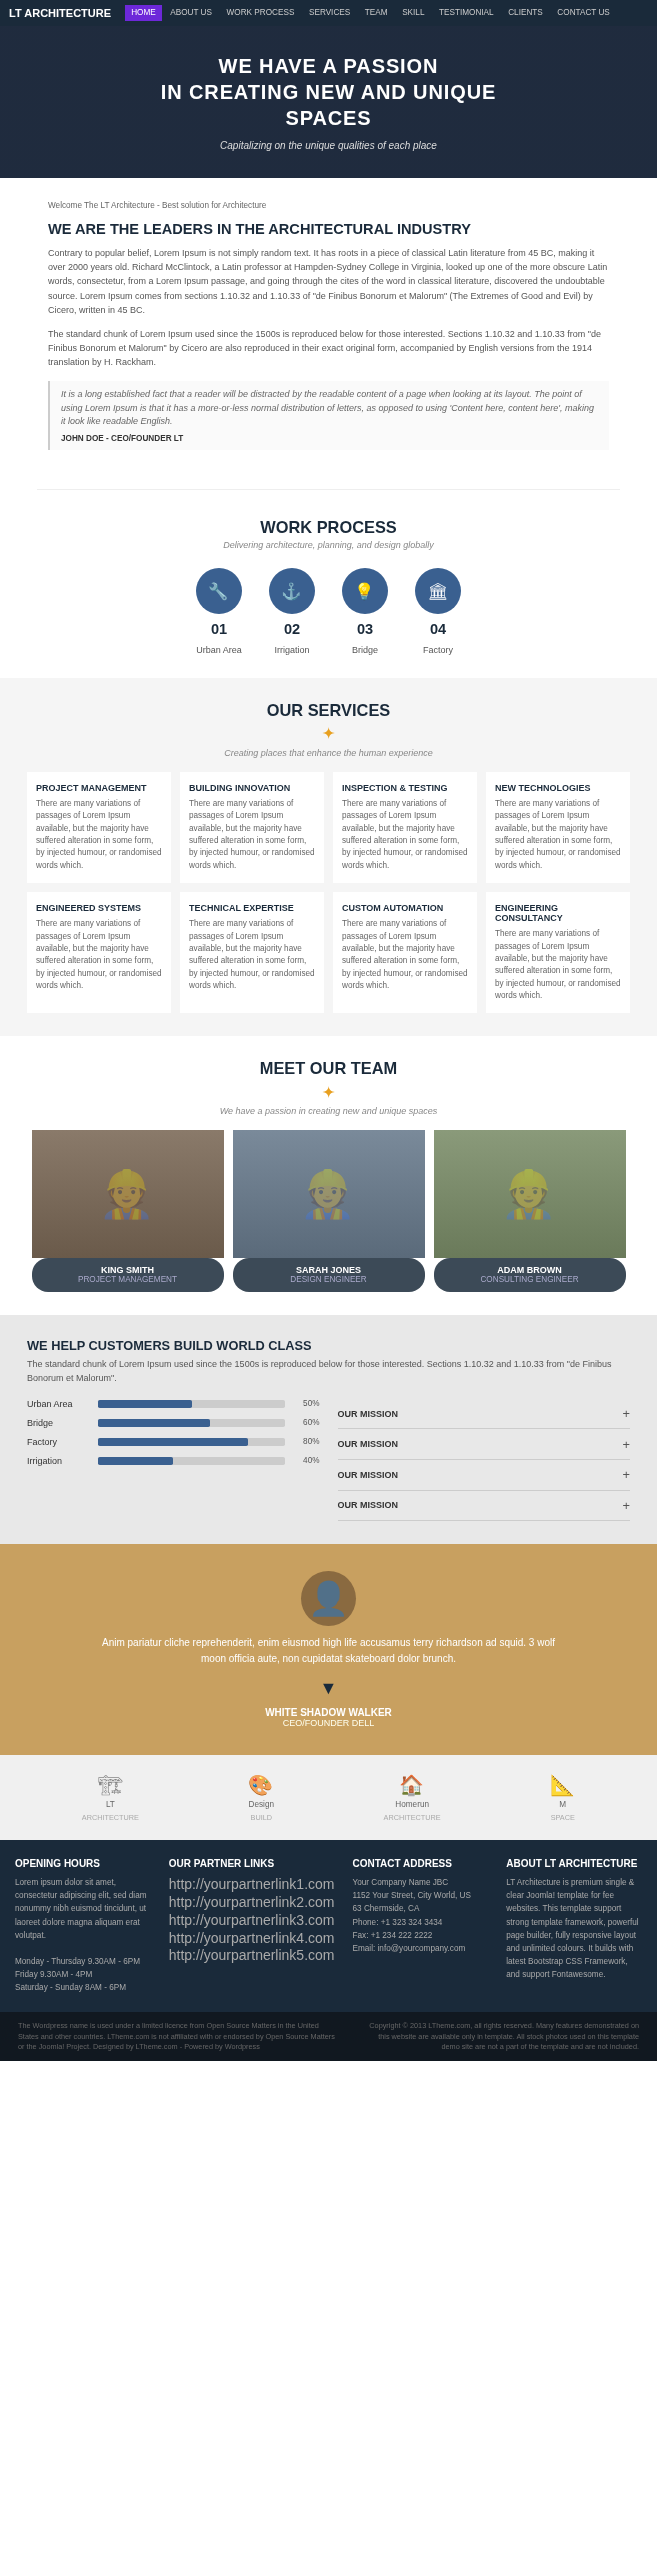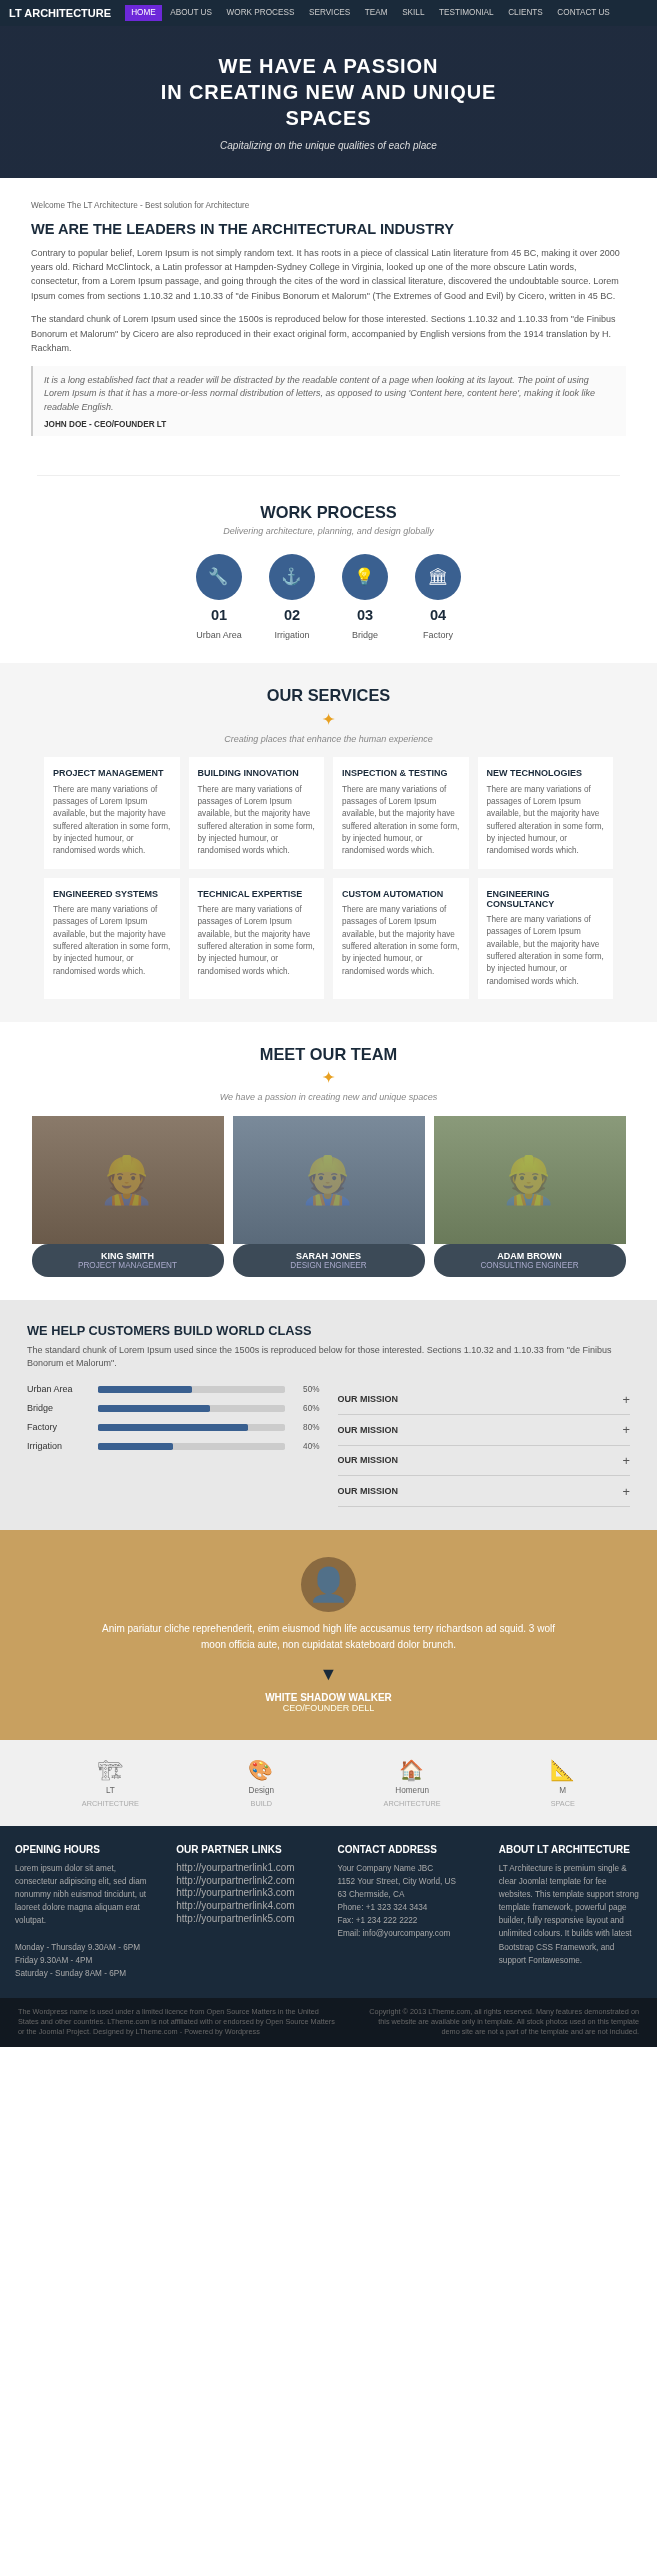--- a/index.html
+++ b/index.html
@@ -12,21 +12,21 @@
     .nav-links { display: flex; gap: 1.8px; }
     .nav-link { color: #ccc; font-size: 8.2px; padding: 3.7px 6.4px; text-decoration: none; cursor: pointer; }
     .nav-link.active { background: #6d28d9; color: #fff; }
 
     
     .hero { background: linear-gradient(rgba(20,30,50,0.7), rgba(20,30,50,0.7)), #3a4a5a; min-height: 146px; display: flex; flex-direction: column; align-items: center; justify-content: center; text-align: center; padding: 27px 30px; }
     .hero h1 { color: #fff; font-size: 20px; font-weight: bold; line-height: 1.3; letter-spacing: 0.9px; text-transform: uppercase; }
     .hero p { color: #ddd; font-size: 10px; margin-top: 9px; font-style: italic; }
 
     
-    .about-section { padding: 23px 31px; background: #fff; }
+    .about-section { padding: 23px 48px; background: #fff; }
     .breadcrumb { font-size: 8.2px; color: #666; margin-bottom: 11px; }
     .section-heading { font-size: 14.6px; font-weight: bold; color: #1a2a3a; text-transform: uppercase; margin-bottom: 9px; }
     .about-text { font-size: 9px; color: #555; line-height: 1.6; margin-bottom: 9px; }
     .quote-block { border-left: 2.7px solid #ccc; padding: 7.3px 11px; margin: 11px 0; background: #fafafa; }
     .quote-text { font-size: 9px; color: #666; font-style: italic; line-height: 1.5; }
     .quote-author { font-size: 8.2px; color: #333; font-weight: bold; margin-top: 5.5px; }
 
     
     .divider { border: none; border-top: 0.9px solid #eee; margin: 4.6px 37px; }
 
@@ -34,21 +34,21 @@
     .work-process { padding: 23px 18px; background: #fff; text-align: center; }
     .wp-title { font-size: 16.4px; font-weight: bold; text-transform: uppercase; color: #1a2a3a; }
     .wp-subtitle { font-size: 9px; color: #888; margin-top: 3.7px; font-style: italic; }
     .wp-steps { display: flex; justify-content: center; gap: 27px; margin-top: 18px; }
     .wp-step { display: flex; flex-direction: column; align-items: center; gap: 7.3px; }
     .wp-icon { width: 46px; height: 46px; background: #3a6090; border-radius: 50%; display: flex; align-items: center; justify-content: center; color: #fff; font-size: 16.4px; }
     .wp-num { font-size: 14.6px; font-weight: bold; color: #1a2a3a; }
     .wp-label { font-size: 9px; color: #555; }
 
     
-    .services-section { padding: 23px 44px; background: #f5f5f5; text-align: center; }
+    .services-section { padding: 23px 27px; background: #f5f5f5; text-align: center; }
     .srv-title { font-size: 16.4px; font-weight: bold; text-transform: uppercase; color: #1a2a3a; }
     .srv-icon { font-size: 16.4px; color: #e8a020; margin: 4.6px 0; }
     .srv-subtitle { font-size: 9px; color: #888; font-style: italic; margin-bottom: 13.7px; }
     .srv-grid { display: grid; grid-template-columns: repeat(4, 1fr); gap: 9px; text-align: left; }
     .srv-item { background: #fff; padding: 11px 9px; }
     .srv-item-title { font-size: 9px; font-weight: bold; color: #1a2a3a; text-transform: uppercase; margin-bottom: 5.5px; }
     .srv-item-text { font-size: 8.2px; color: #666; line-height: 1.5; }
 
     
     .team-section { padding: 23px 6px; background: #fff; text-align: center; }
@@ -93,21 +93,21 @@
     .client-logo { display: flex; flex-direction: column; align-items: center; gap: 3.7px; }
     .client-icon { font-size: 20px; color: #888; }
     .client-name { font-size: 8.2px; color: #666; }
     .client-sub { font-size: 7.3px; color: #aaa; }
 
     
     .footer { background: #1a2a3a; padding: 18px 15px; }
     .footer-grid { display: grid; grid-template-columns: repeat(4, 1fr); gap: 18px; }
     .footer-col-title { font-size: 10px; font-weight: bold; color: #fff; text-transform: uppercase; margin-bottom: 7.3px; }
     .footer-text { font-size: 8.2px; color: #aaa; line-height: 1.6; }
-    .footer-link { font-size: 10px; color: #aaa; display: block; margin-bottom: 1.8px; text-decoration: none; }
+    .footer-link { font-size: 14px; color: #aaa; display: block; margin-bottom: 1.8px; text-decoration: none; }
 
     
     .bottom-bar { background: #111820; padding: 9px 18px; display: flex; justify-content: space-between; align-items: center; flex-wrap: wrap; gap: 3.7px; }
     .bottom-left { font-size: 7.3px; color: #666; max-width: 319px; line-height: 1.4; }
     .bottom-right { font-size: 7.3px; color: #666; text-align: right; max-width: 274px; line-height: 1.4; }
 
     
     .team-img-1 { background: linear-gradient(to bottom, #8a7a6a, #6a5a4a); }
     .team-img-2 { background: linear-gradient(to bottom, #7a8a9a, #5a6a7a); }
     .team-img-3 { background: linear-gradient(to bottom, #8a9a7a, #6a7a5a); }

